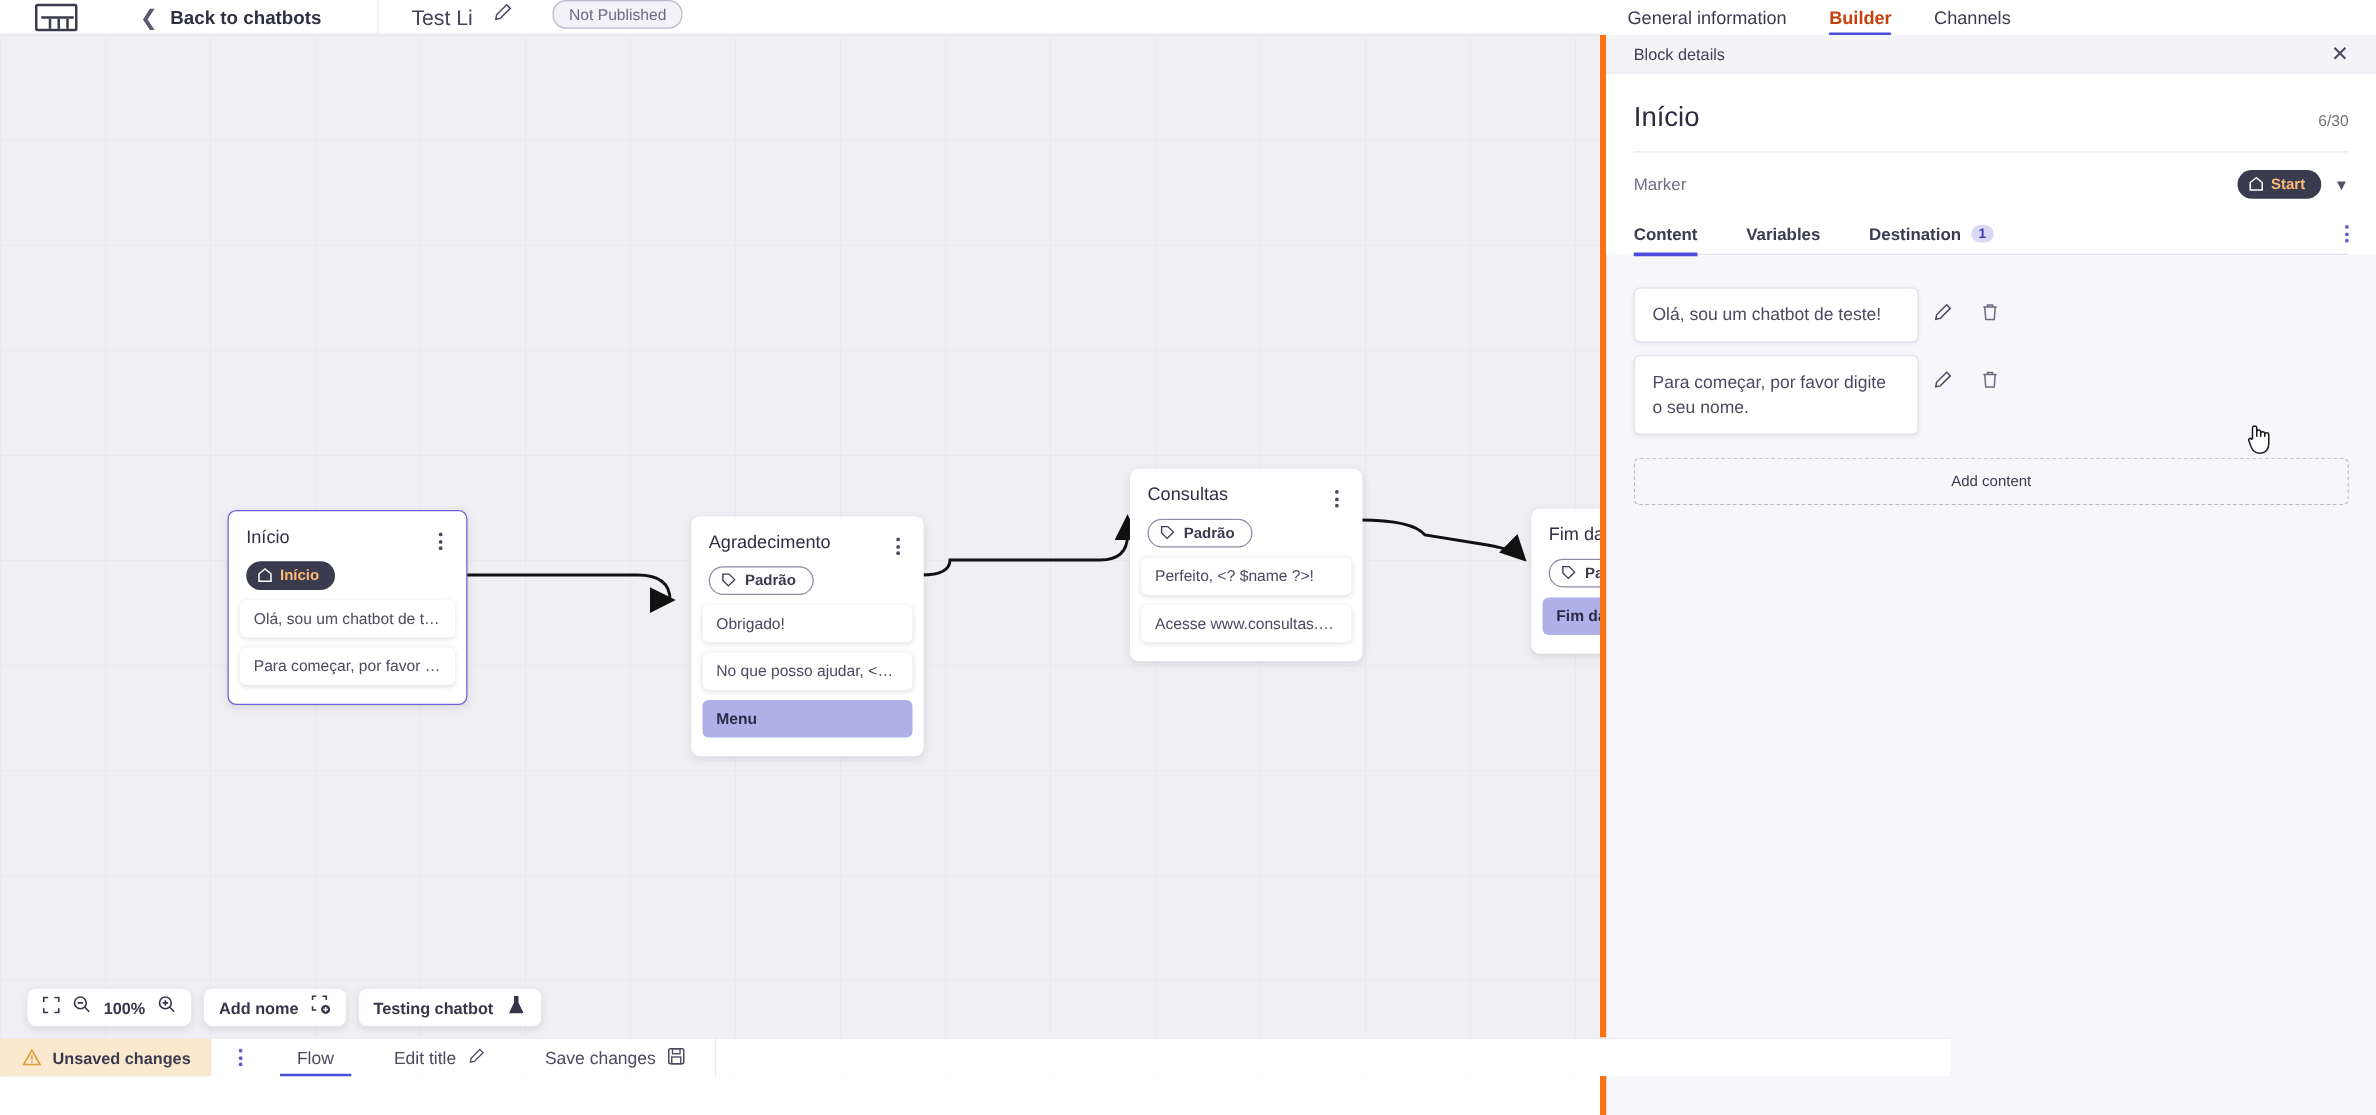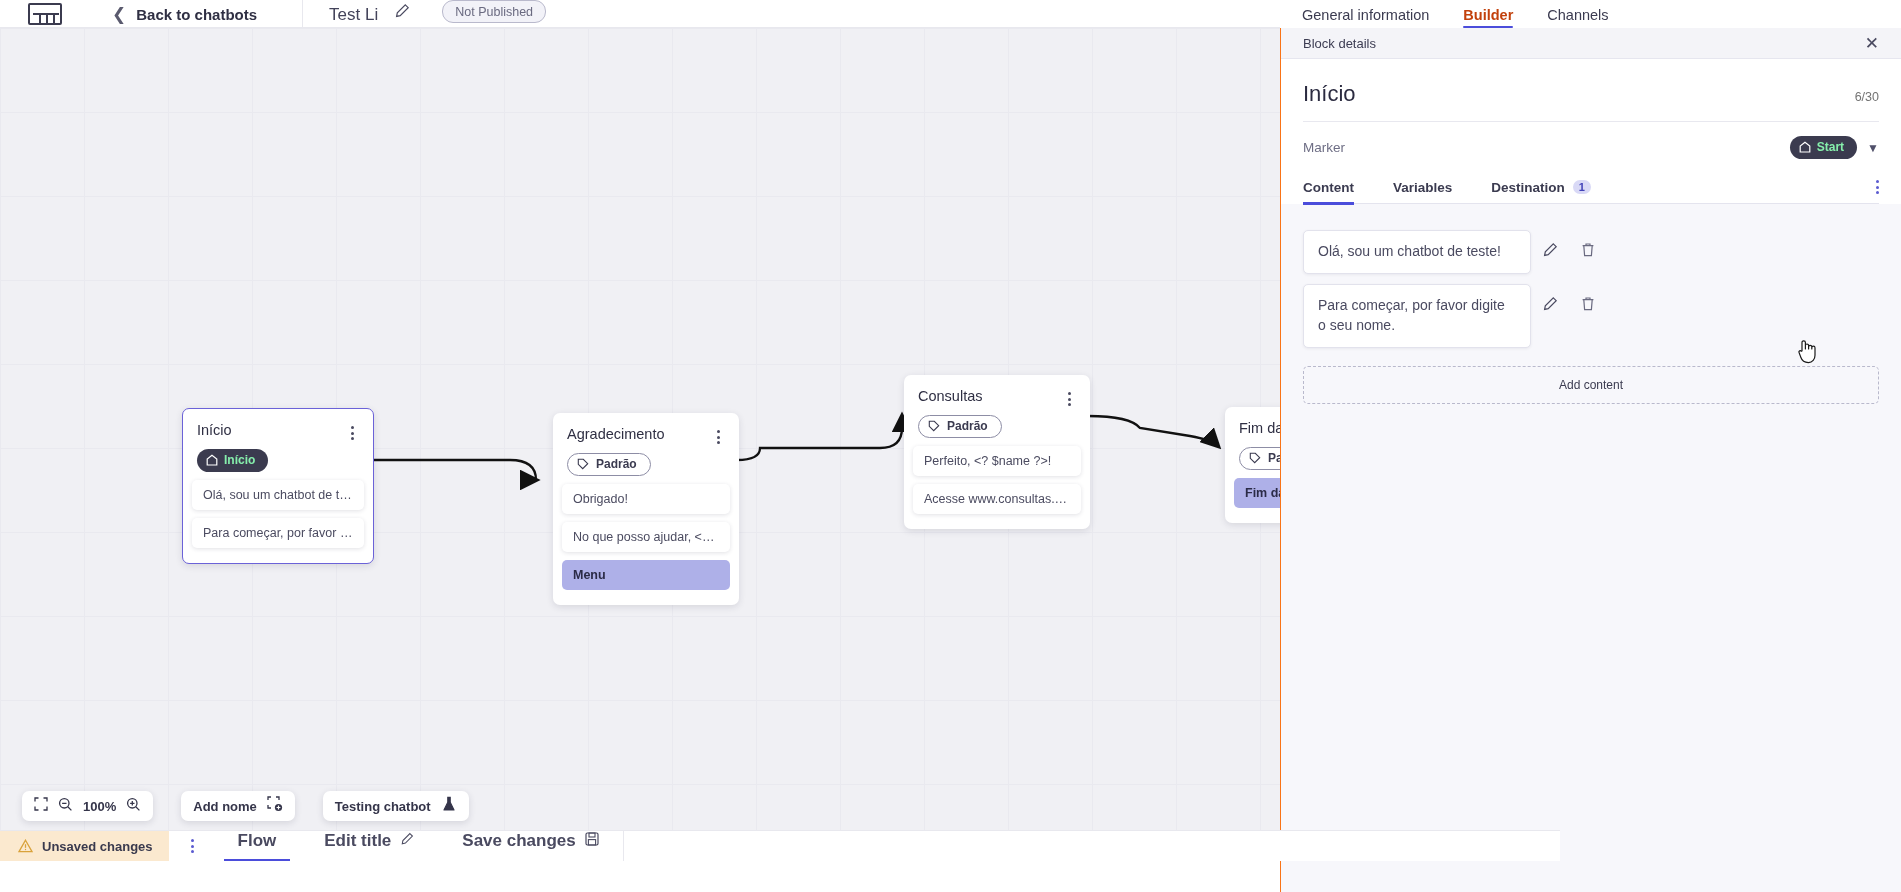--- a/index.html
+++ b/index.html
@@ -102,40 +102,40 @@
   }
   .node-title { font-size: 14.5px; color: #2f2f43; font-weight: normal; }
   .kebab {
     width: 14px; display: flex; flex-direction: column; align-items: center; gap: 2.5px;
     padding-top: 4px; cursor: pointer;
   }
   .kebab i { width: 3px; height: 3px; border-radius: 50%; background: #4a4a60; display: block; }
   .badge-row { padding: 9px 14px 8px 14px; }
   .badge-start {
     display: inline-flex; align-items: center; gap: 6px;
-    background: #3b3b4f; color: #86efac; border-radius: 13px;
+    background: #3b3b4f; color: #fdba74; border-radius: 13px;
     padding: 4px 13px 5px 9px; font-size: 12px; font-weight: bold;
   }
   .badge-default {
     display: inline-flex; align-items: center; gap: 7px;
     border: 1px solid #8d8da5; color: #3b3b50; border-radius: 13px;
     padding: 3px 13px 4px 9px; font-size: 12px; font-weight: bold; background: #fff;
   }
   .item {
     margin: 0 9px 8px 9px; background: #fff; border-radius: 5px;
     box-shadow: 0 1px 4px rgba(40,40,70,0.14);
     padding: 8px 11px; font-size: 12.5px; color: #4b4b60;
     white-space: nowrap; overflow: hidden; text-overflow: ellipsis;
   }
   .item.highlight {
     background: #aeb0e8; color: #2b2b47; font-weight: bold; box-shadow: none;
   }
 
   
-  .fbar { position: absolute; left: 22px; bottom: 40px; display: flex; gap: 28px; z-index: 20; justify-content: flex-end; }
+  .fbar { position: absolute; left: 22px; bottom: 40px; display: flex; gap: 10px; z-index: 20; justify-content: flex-end; }
   .fgroup {
     background: #fff; border-radius: 7px; box-shadow: 0 2px 7px rgba(40,40,70,0.14);
     height: 30px; display: flex; align-items: center; padding: 0 12px; gap: 10px;
   }
   .fgroup .ftxt { font-size: 13px; color: #35354a; font-weight: bold; white-space: nowrap; }
   .zoom-pct { font-size: 13px; color: #35354a; font-weight: bold; }
 
   
   .statusbar {
     position: absolute; left: 0; bottom: 0; width: 1560px; height: 31px;
@@ -143,35 +143,35 @@
     z-index: 30;
   }
   .unsaved {
     height: 31px; background: #fbe9cf; display: flex; align-items: center; gap: 9px;
     padding: 0 16px 0 18px; font-size: 13px; color: #3a3a4e; font-weight: bold;
     white-space: nowrap;
   }
   .sb-kebab { margin: 0 20px 0 22px; display: flex; flex-direction: column; gap: 2.5px; }
   .sb-kebab i { width: 3px; height: 3px; border-radius: 50%; background: #5b5bd0; }
   .sb-item {
-    font-size: 17px; color: #4a4a60; font-weight: bold; padding: 0 24px;
-    height: 31px; display: flex; gap: 9px; position: relative;
+    font-size: 14px; color: #4a4a60; font-weight: normal; padding: 0 24px;
+    height: 31px; display: flex; align-items: center; gap: 9px; position: relative;
     white-space: nowrap;
   }
   .sb-item.active { color: #4a4a60; }
   .sb-item.active::after {
     content: ""; position: absolute; left: 10px; right: 10px; bottom: 0; height: 2.5px;
     background: #4b4ddb;
   }
   .sb-div { width: 1px; height: 31px; background: #e8e8ee; }
 
   
   .rpanel {
     position: absolute; right: 0; top: 28px; width: 621px; height: 864px;
-    background: #f7f7fb; border-left: 1px solid #f97316;
+    background: #f7f7fb; border-left: 5px solid #f97316;
   }
   .rp-header {
     height: 31px; background: #f4f4f8; border-bottom: 1px solid #e6e6ef;
     display: flex; align-items: center; justify-content: space-between;
     padding: 0 22px 0 22px;
   }
   .rp-header-title { font-size: 13px; color: #3c3c52; }
   .rp-close { font-size: 17px; color: #4a4a60; line-height: 1; cursor: pointer; }
   .rp-body { padding: 0 22px; background: #fff; }
   .rp-titlerow {

